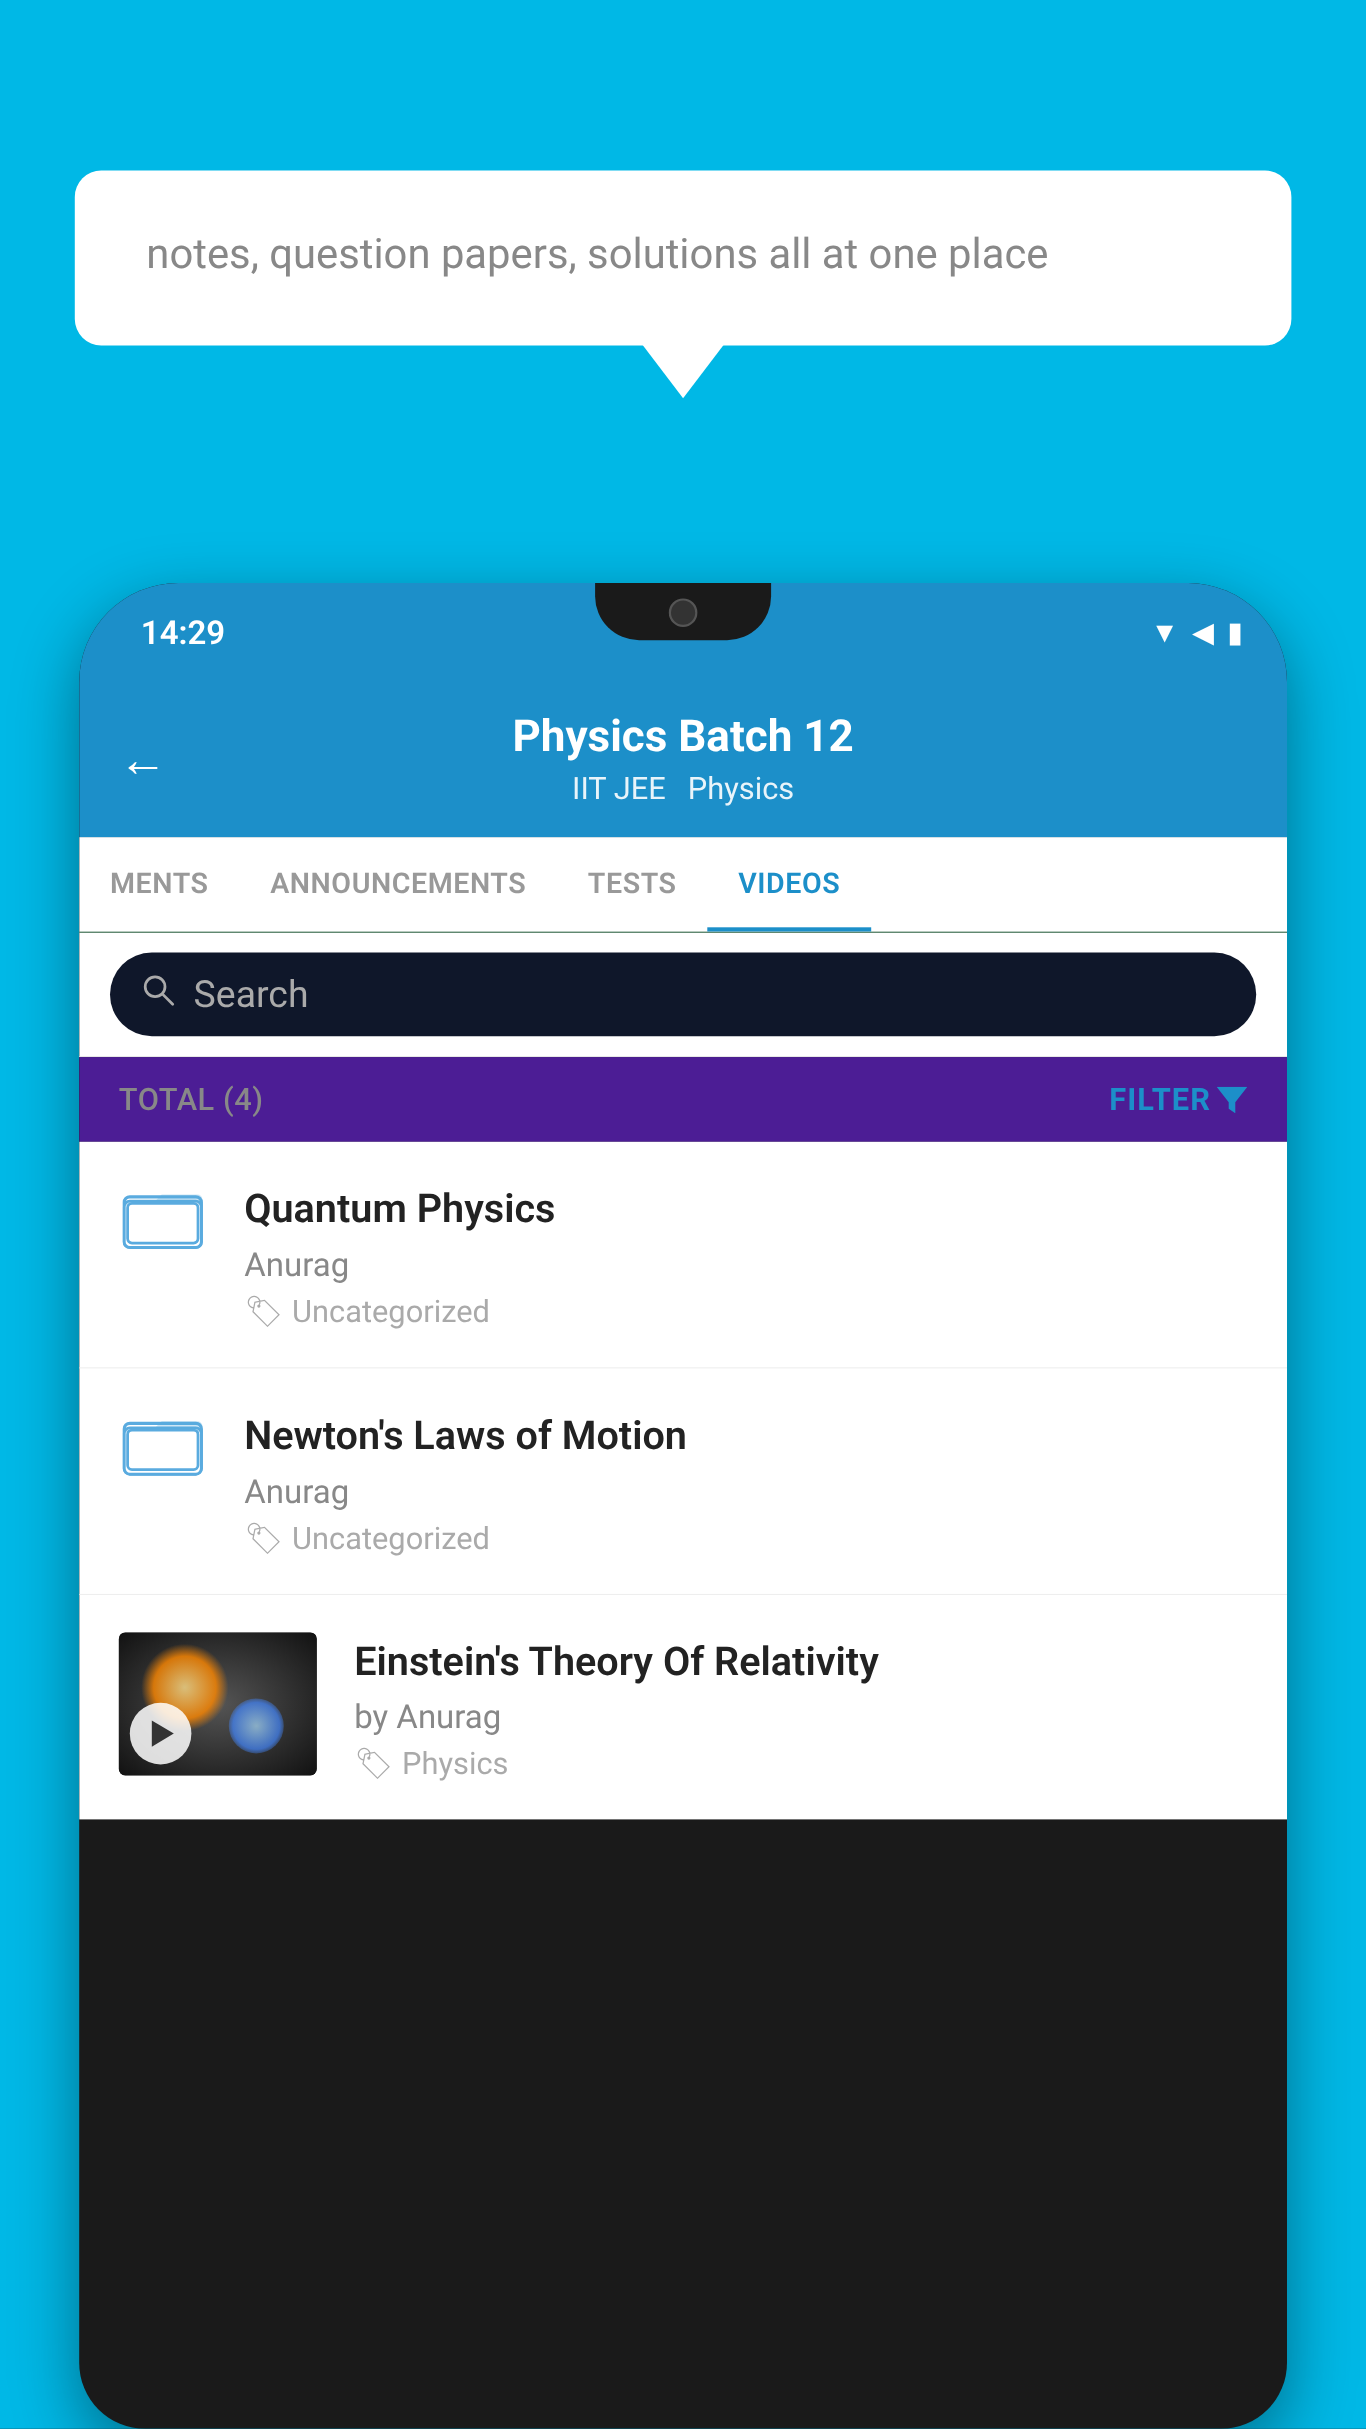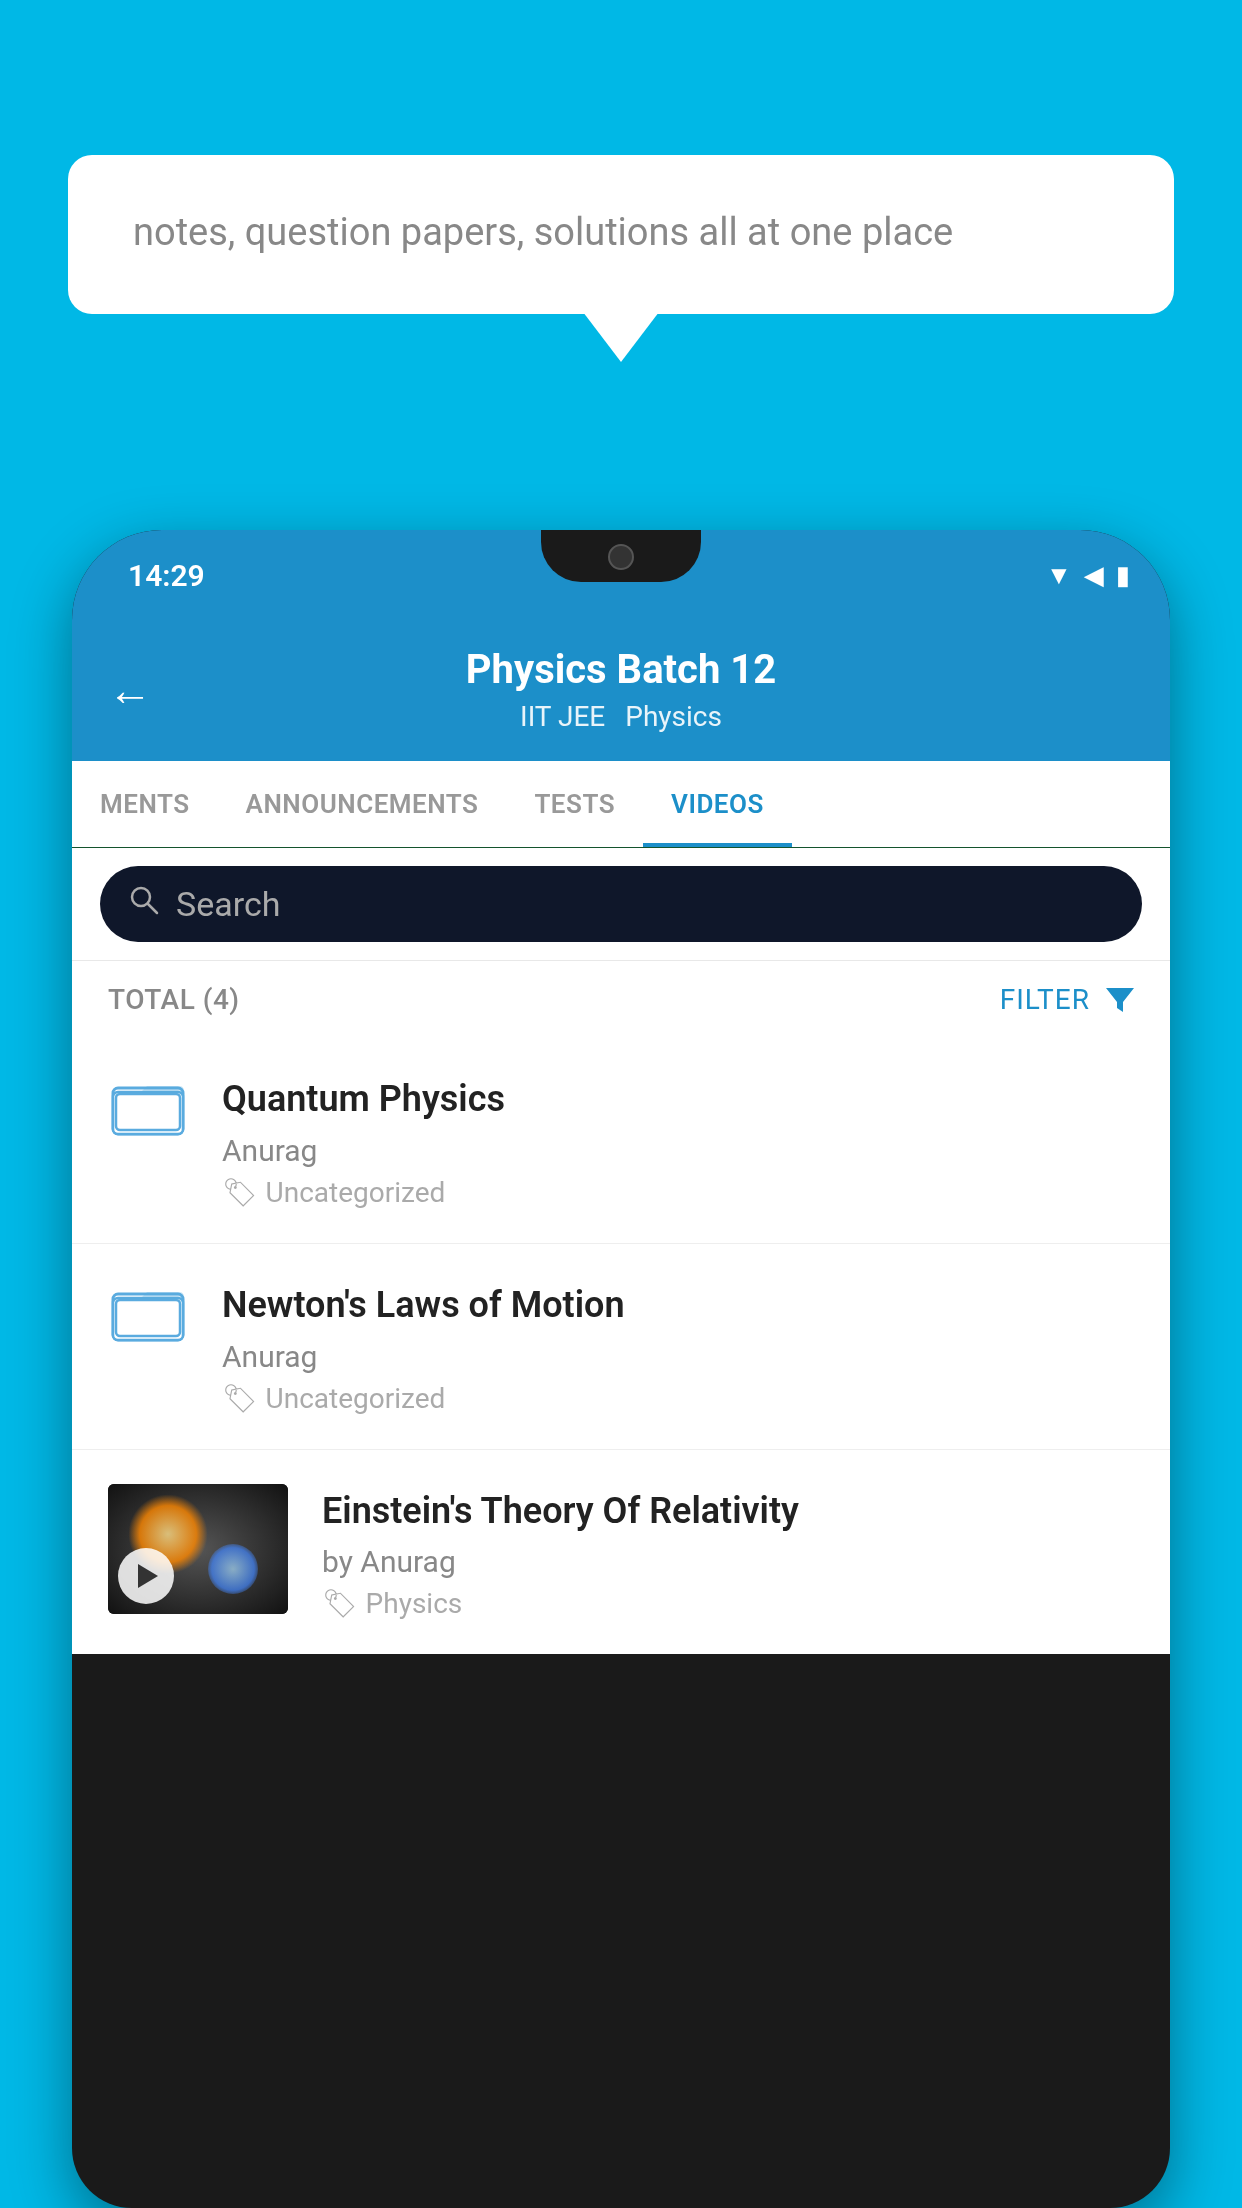--- a/index.html
+++ b/index.html
@@ -209,41 +209,41 @@
       font-size: 32px;
     }
 
     .search-text {
       color: #aaa;
       font-size: 34px;
     }
 
     
     .filter-bar {
-      background: #ffffff;
+      background: #4c1d95;
       padding: 22px 36px;
       display: flex;
       justify-content: space-between;
       align-items: center;
     }
 
     .total-count {
       color: #888;
       font-size: 28px;
       font-weight: 500;
       letter-spacing: 0.5px;
     }
 
     .filter-btn {
       color: #1c8fc9;
       font-size: 28px;
-      font-weight: 400;
-      display: flex;
-      align-items: center;
-      gap: 16px;
+      font-weight: 700;
+      display: flex;
+      align-items: center;
+      gap: 5px;
       letter-spacing: 1px;
       cursor: pointer;
     }
 
     
     .video-list {
       background: white;
     }
 
     .video-item {

